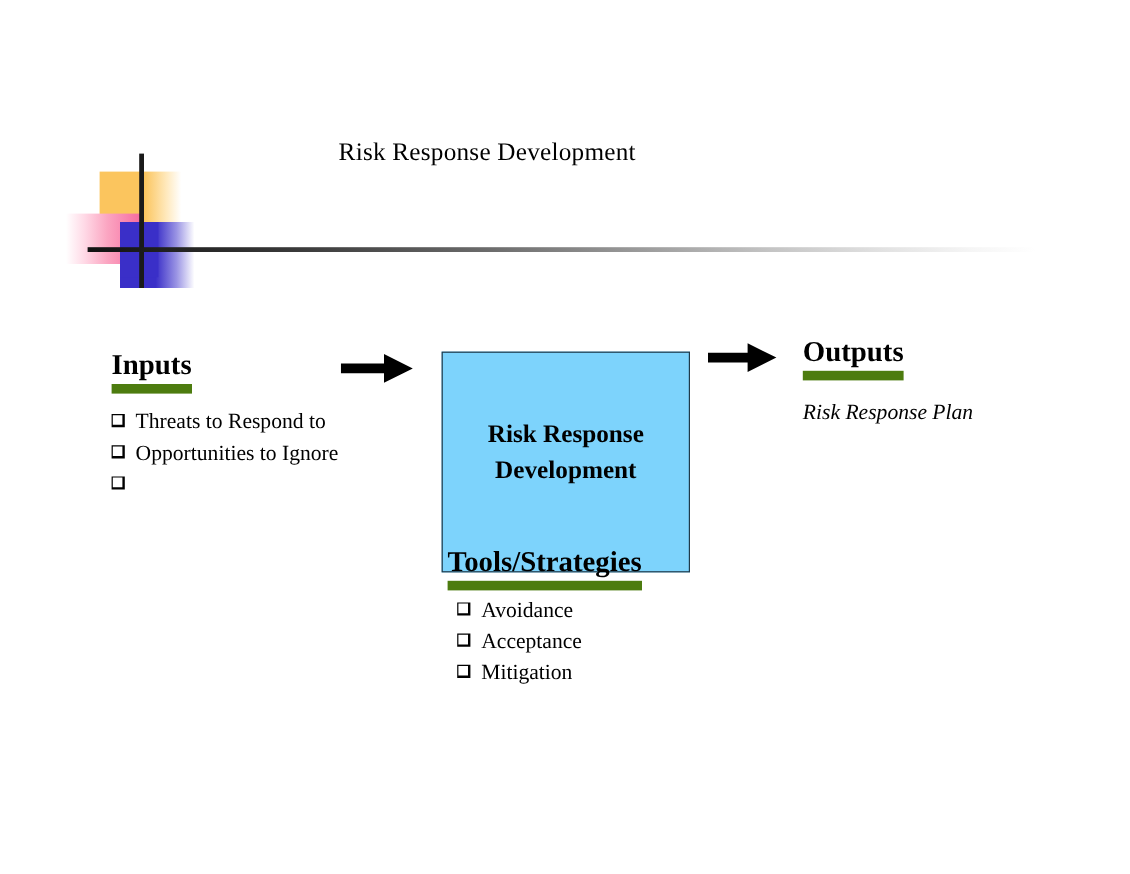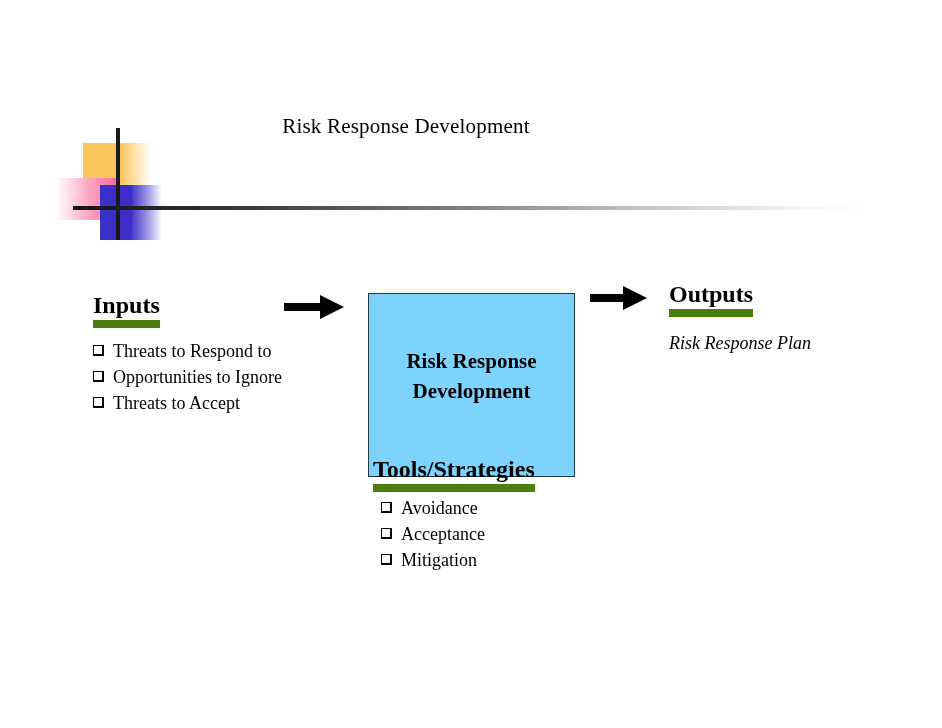--- a/index.html
+++ b/index.html
@@ -206,21 +206,20 @@
     <li>
       <span class="bullet-glyph"></span>
       <span>Threats to Respond to</span>
     </li>
     <li>
       <span class="bullet-glyph"></span>
       <span>Opportunities to Ignore</span>
     </li>
     <li>
       <span class="bullet-glyph"></span>
-      <span>Threats to Accept</span>
     </li>
   </ul>
 </div>
 
 <div class="arrow" id="arrow-in">
   <svg width="62" height="30" viewBox="0 0 62 30" aria-hidden="true">
     <polygon points="0,11 36,11 36,3 60,15 36,27 36,19 0,19" fill="#000000"></polygon>
   </svg>
 </div>
 

